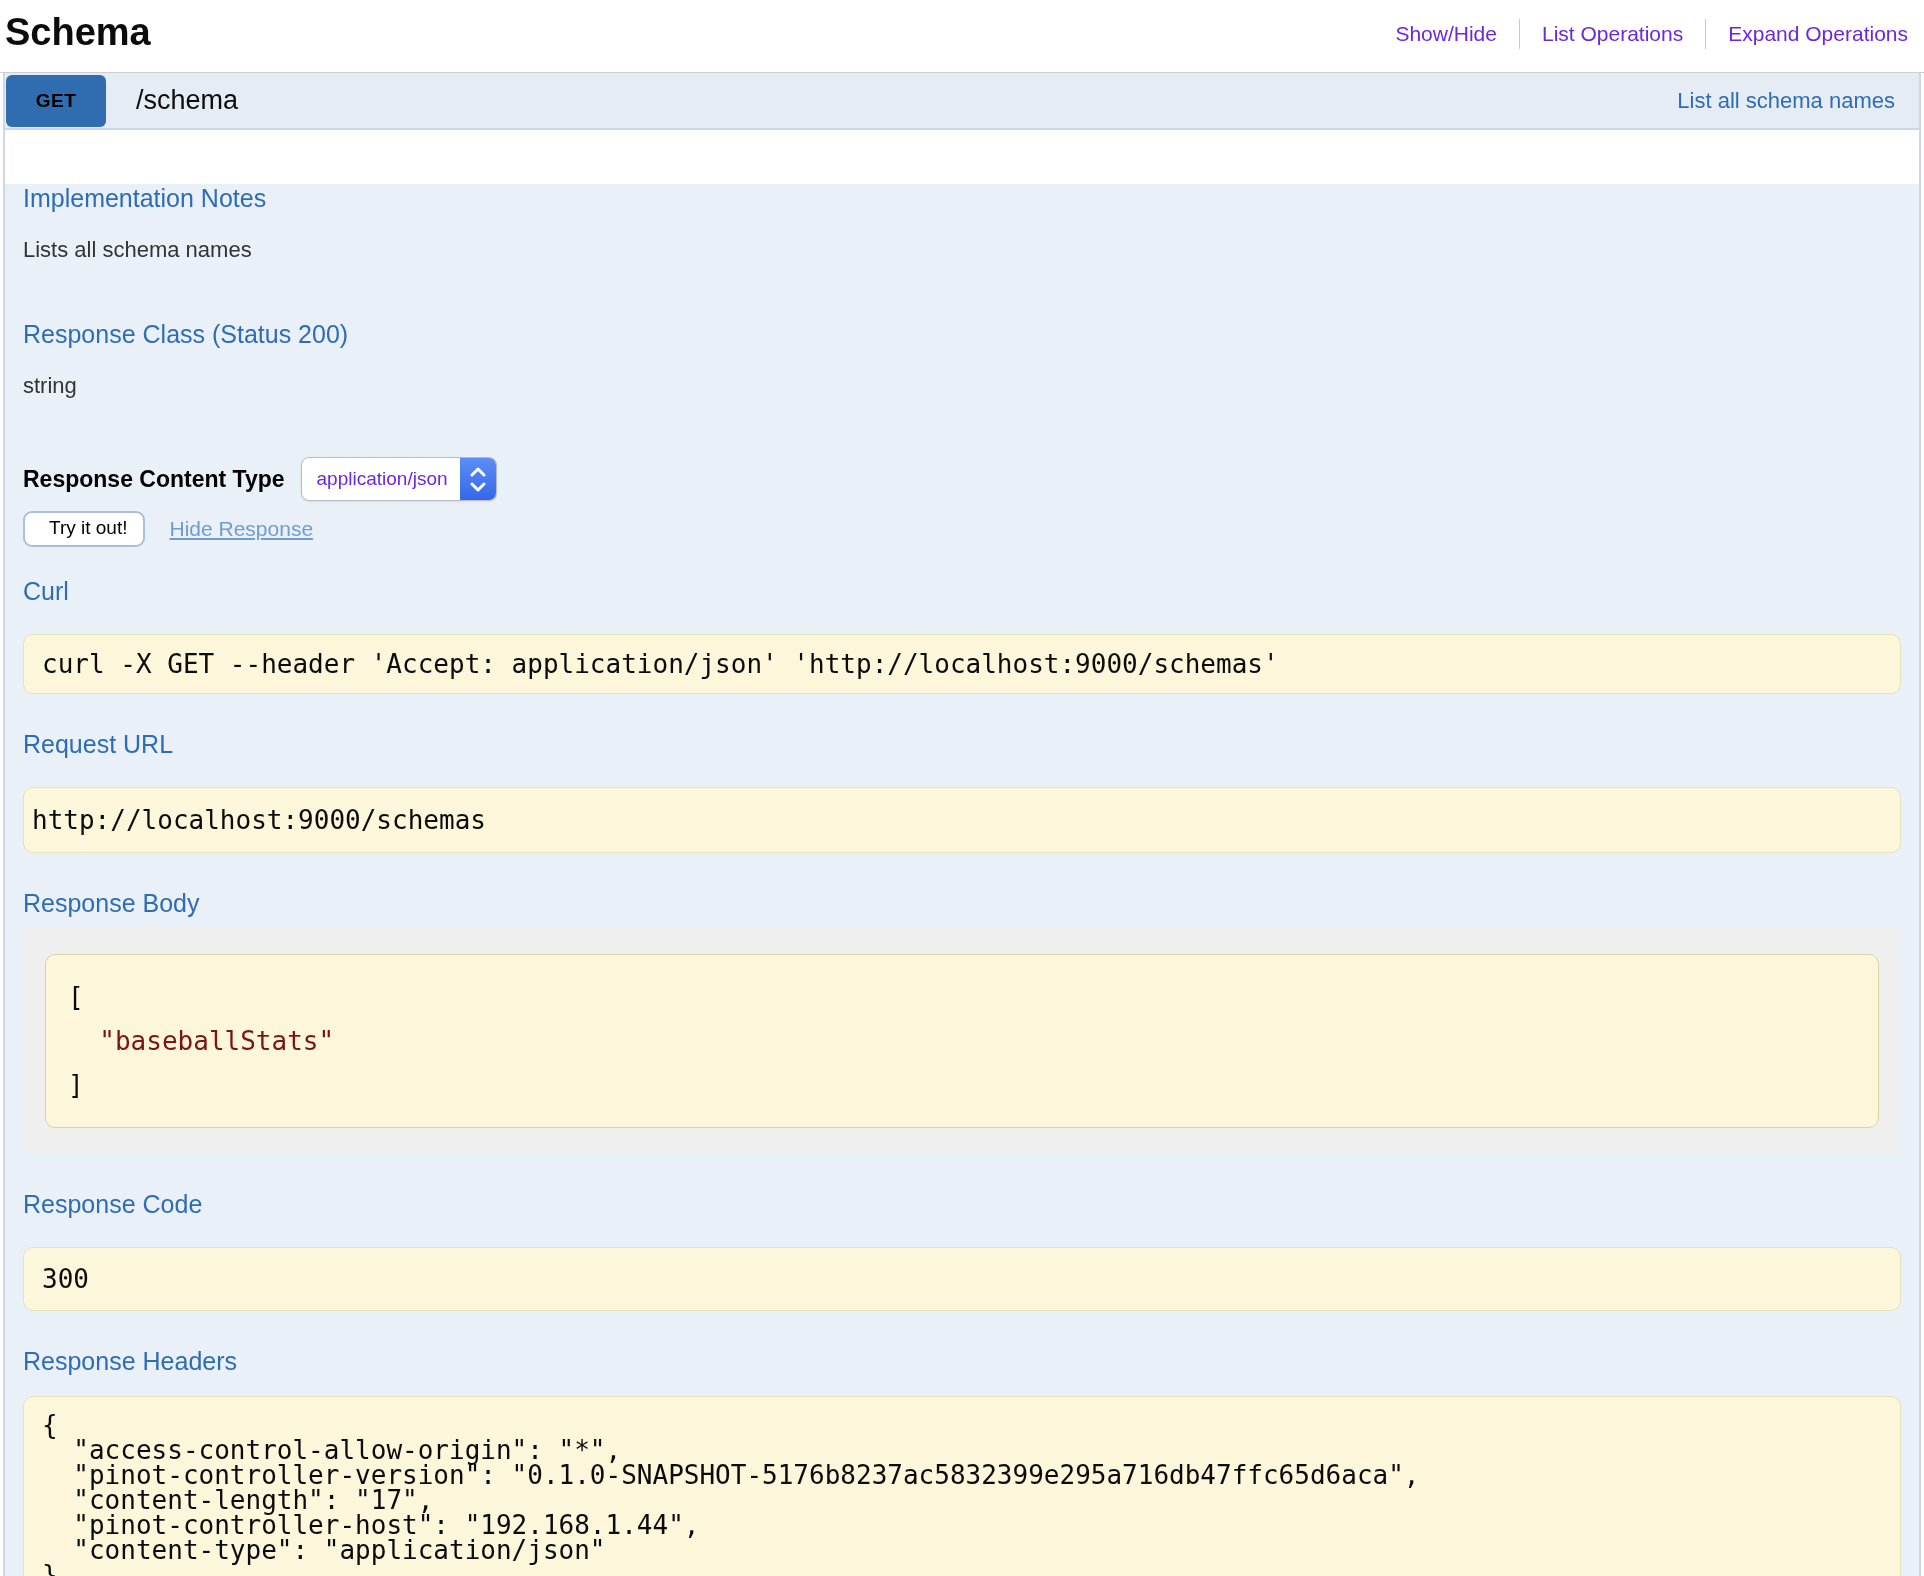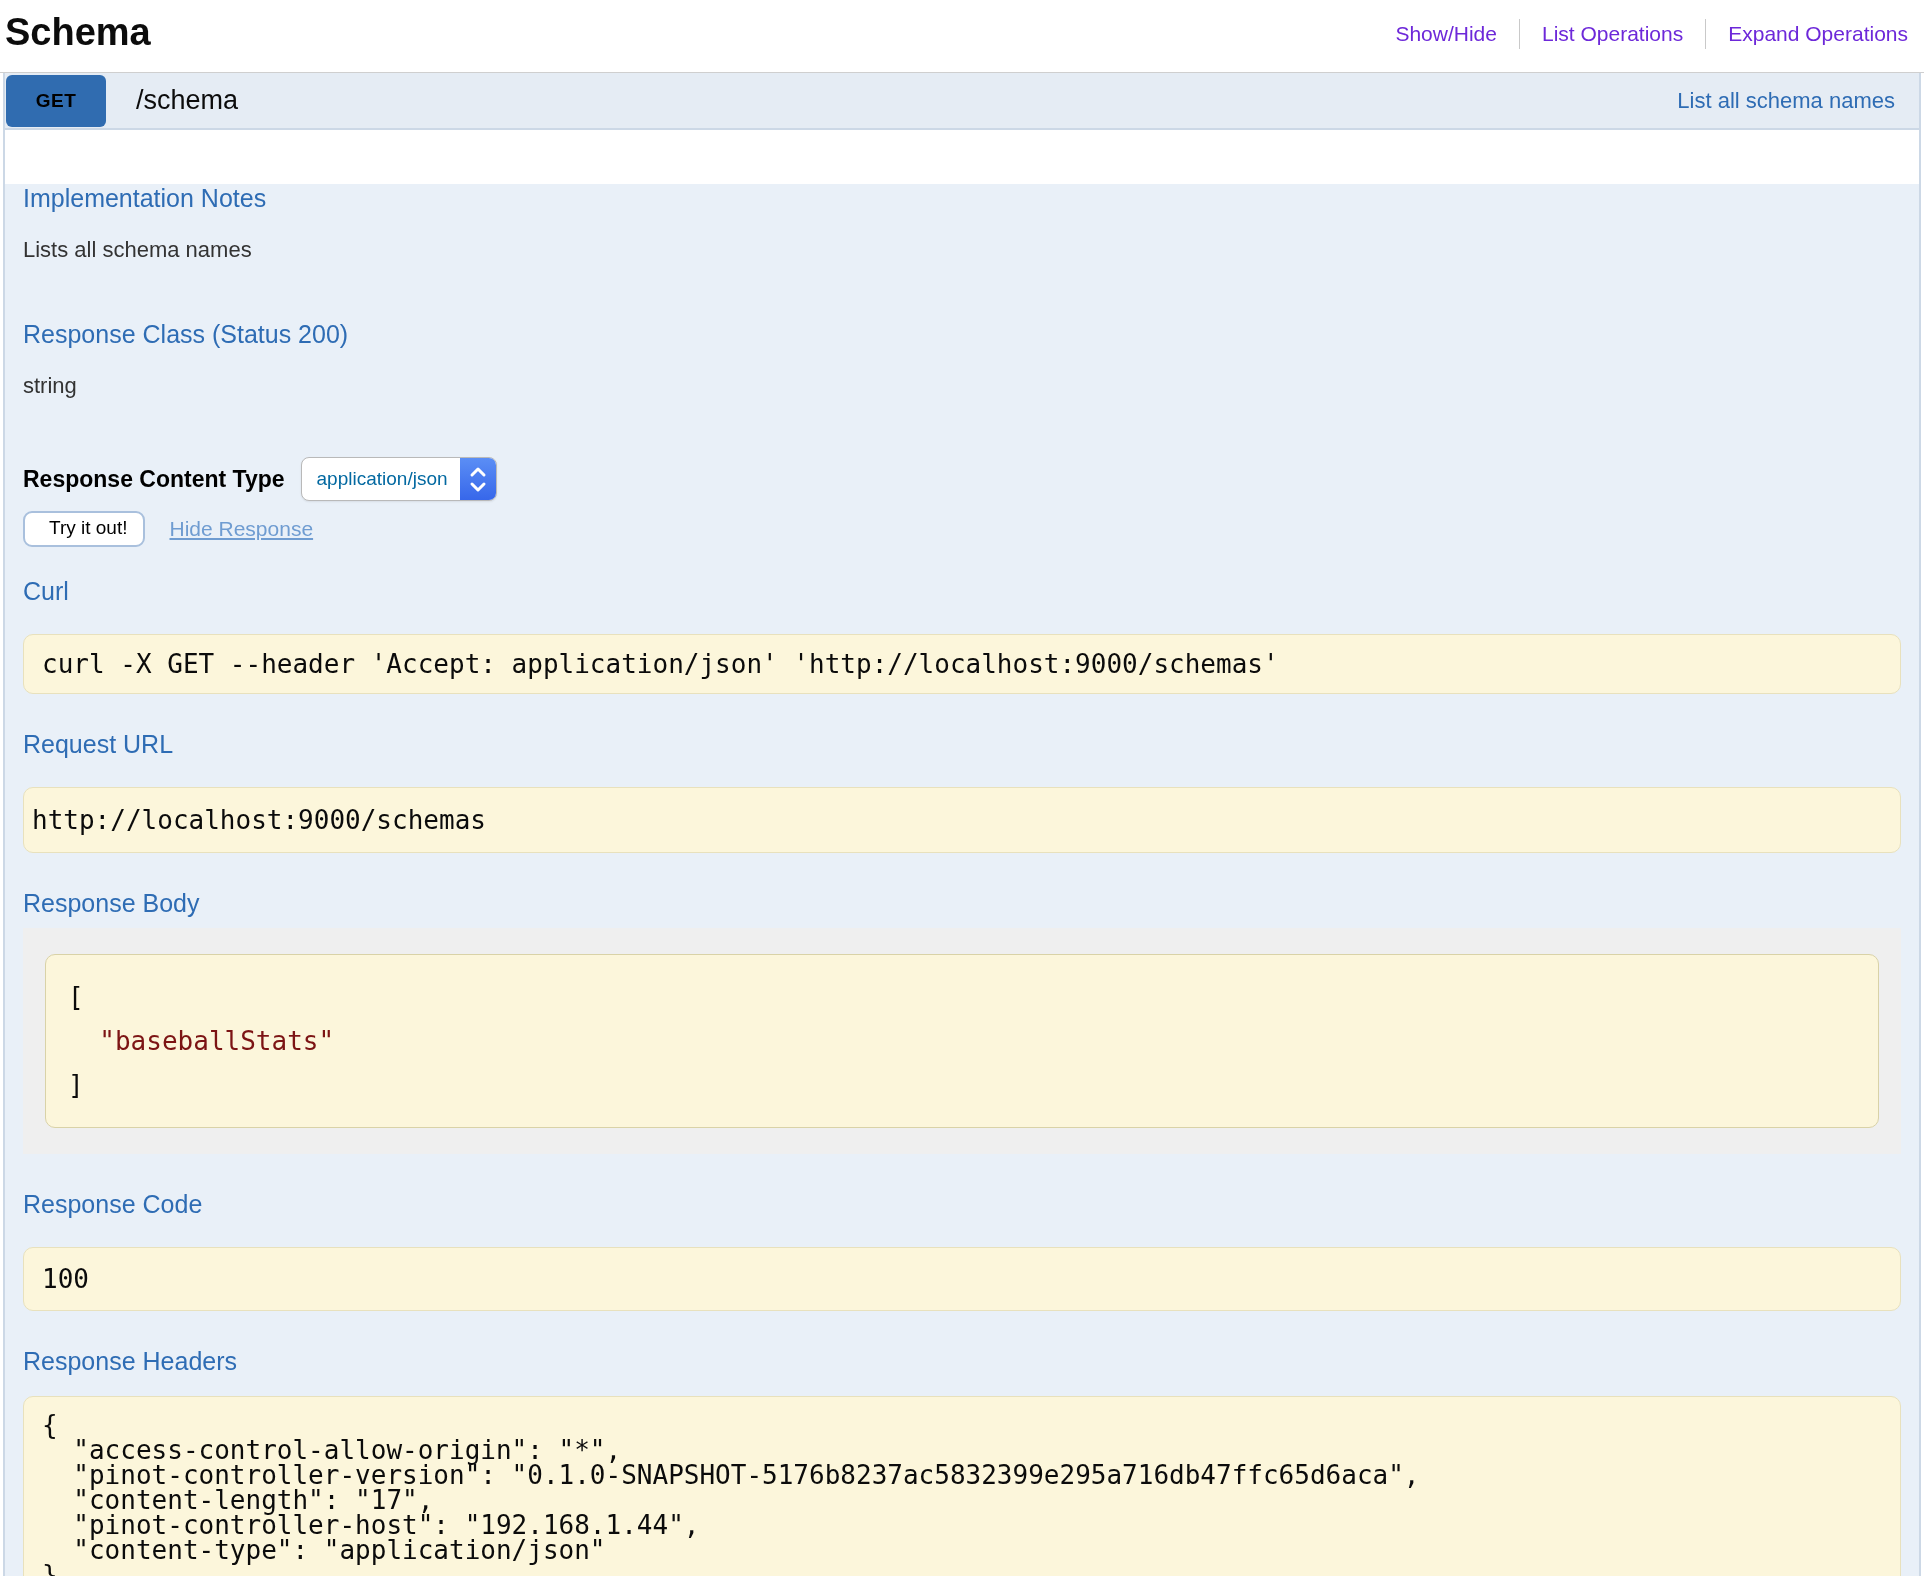--- a/index.html
+++ b/index.html
@@ -118,21 +118,21 @@
     display: inline-flex;
     align-items: center;
     background: #ffffff;
     border: 1px solid #b9b9b9;
     border-radius: 8px;
     height: 44px;
     padding-left: 15px;
     cursor: pointer;
     box-shadow: 0 1px 2px rgba(0,0,0,0.08);
   }
-  .select-value { font-size: 19px; color: #0369a1; margin-right: 12px; }
+  .select-value { font-size: 19px; color: #6d28d9; margin-right: 12px; }
   .select-stepper {
     width: 36px;
     align-self: stretch;
     background: linear-gradient(#5b8ef5, #3767ea);
     border-radius: 0 7px 7px 0;
     display: flex; flex-direction: column;
     align-items: center; justify-content: center;
     gap: 3px;
   }
 
@@ -251,21 +251,21 @@
       <pre class="snippet" style="padding:17px 8px">http://localhost:9000/schemas</pre>
 
       <h2 class="section-heading">Response Body</h2>
       <div class="codewrap">
         <pre class="snippet body-snippet"><span>[</span>
   <span class="json-string">"baseballStats"</span>
 <span>]</span></pre>
       </div>
 
       <h2 class="section-heading">Response Code</h2>
-      <pre class="snippet" style="padding:16px 18px">100</pre>
+      <pre class="snippet" style="padding:16px 18px">300</pre>
 
       <h2 class="section-heading">Response Headers</h2>
       <pre class="snippet headers-snippet">{
   "access-control-allow-origin": "*",
   "pinot-controller-version": "0.1.0-SNAPSHOT-5176b8237ac5832399e295a716db47ffc65d6aca",
   "content-length": "17",
   "pinot-controller-host": "192.168.1.44",
   "content-type": "application/json"
 }</pre>
 

